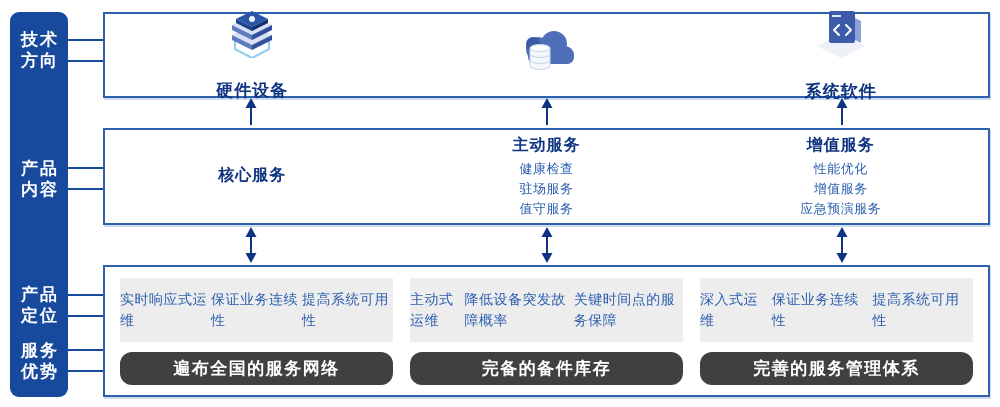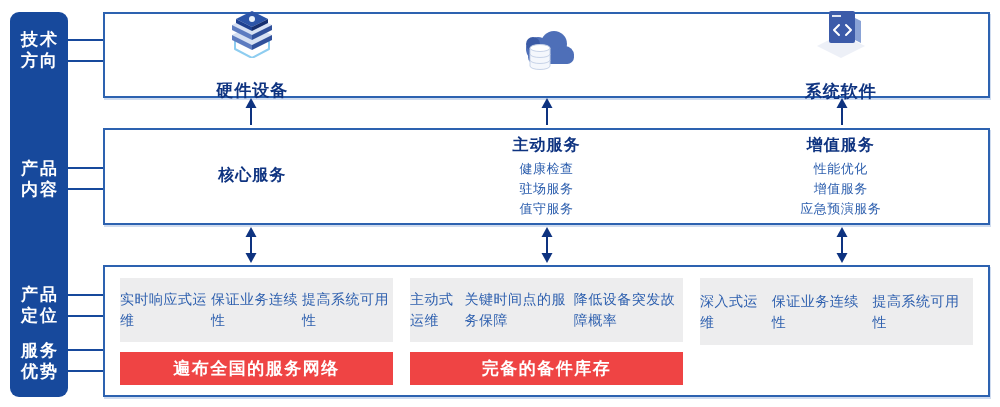--- a/index.html
+++ b/index.html
@@ -41,23 +41,23 @@
   .content-item{font-size:13px;color:#2d5fae;line-height:20px;letter-spacing:.5px;}
 
   .panel-bottom{top:265px;height:132px;display:flex;gap:17px;padding:11px 15px 10px;}
   .bottom-col{flex:1;display:flex;flex-direction:column;min-width:0;}
   .positioning-box{
     height:67px;background:#ededee;display:flex;flex-direction:row;
     justify-content:center;align-items:center;
   }
   .positioning-line{font-size:14px;color:#2d5fae;line-height:21px;letter-spacing:.5px;}
   .advantage-bar{
-    height:34px;margin-top:10px;background:#ef4444;color:#fff;
+    height:34px;margin-top:10px;background:#404040;color:#fff;
     font-size:17px;font-weight:bold;letter-spacing:1.5px;
-    display:flex;align-items:center;justify-content:center;
+    display:flex;align-items:center;justify-content:center;border-radius:12px;
   }
 </style>
 </head>
 <body>
 
 <div class="stage">
 
   <div class="rail">
     <div class="rail-label" style="top:17px">
       <div>技术</div>
@@ -204,27 +204,28 @@
       <div class="positioning-box">
         <div class="positioning-line">实时响应式运维</div>
         <div class="positioning-line">保证业务连续性</div>
         <div class="positioning-line">提高系统可用性</div>
       </div>
       <div class="advantage-bar">遍布全国的服务网络</div>
     </div>
     <div class="bottom-col">
       <div class="positioning-box">
         <div class="positioning-line">主动式运维</div>
+        <div class="positioning-line">降低设备突发故障概率</div>
         <div class="positioning-line">关键时间点的服务保障</div>
-        <div class="positioning-line">降低设备突发故障概率</div>
       </div>
       <div class="advantage-bar">完备的备件库存</div>
     </div>
     <div class="bottom-col">
       <div class="positioning-box">
         <div class="positioning-line">深入式运维</div>
         <div class="positioning-line">保证业务连续性</div>
         <div class="positioning-line">提高系统可用性</div>
       </div>
+      <div class="advantage-bar">完善的服务管理体系</div>
     </div>
   </div>
 
 </div>
 
 </body></html>

